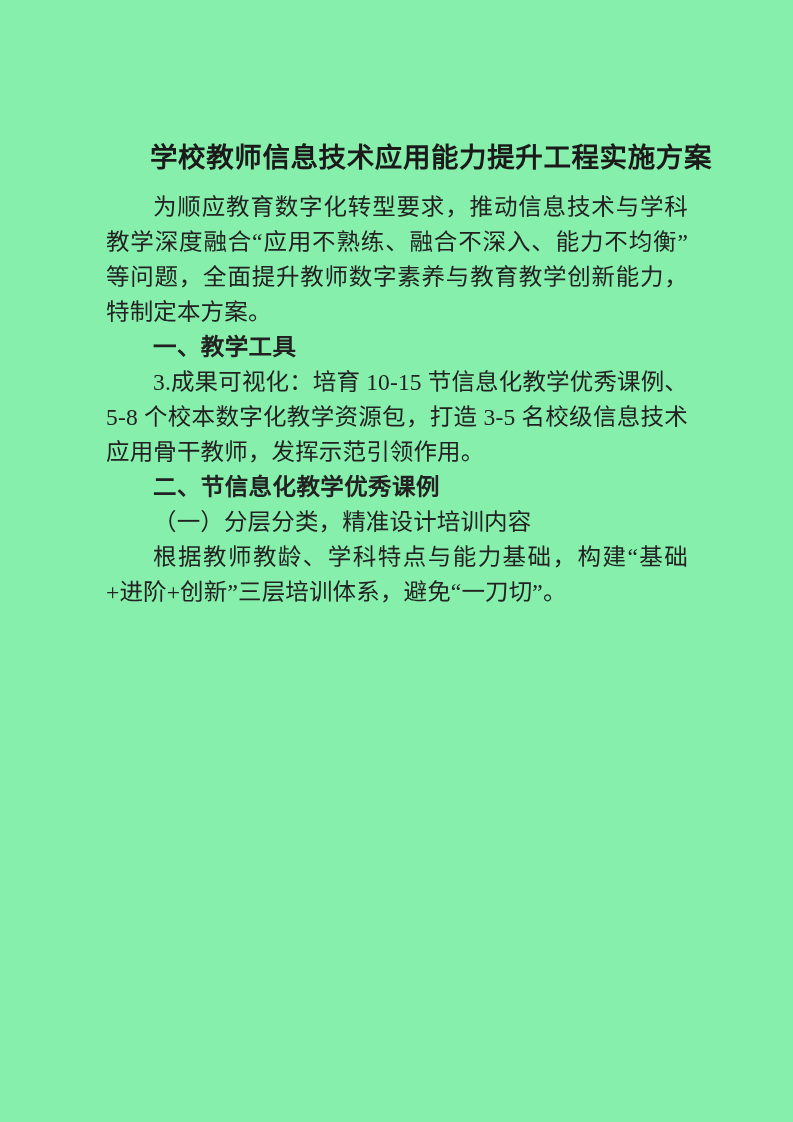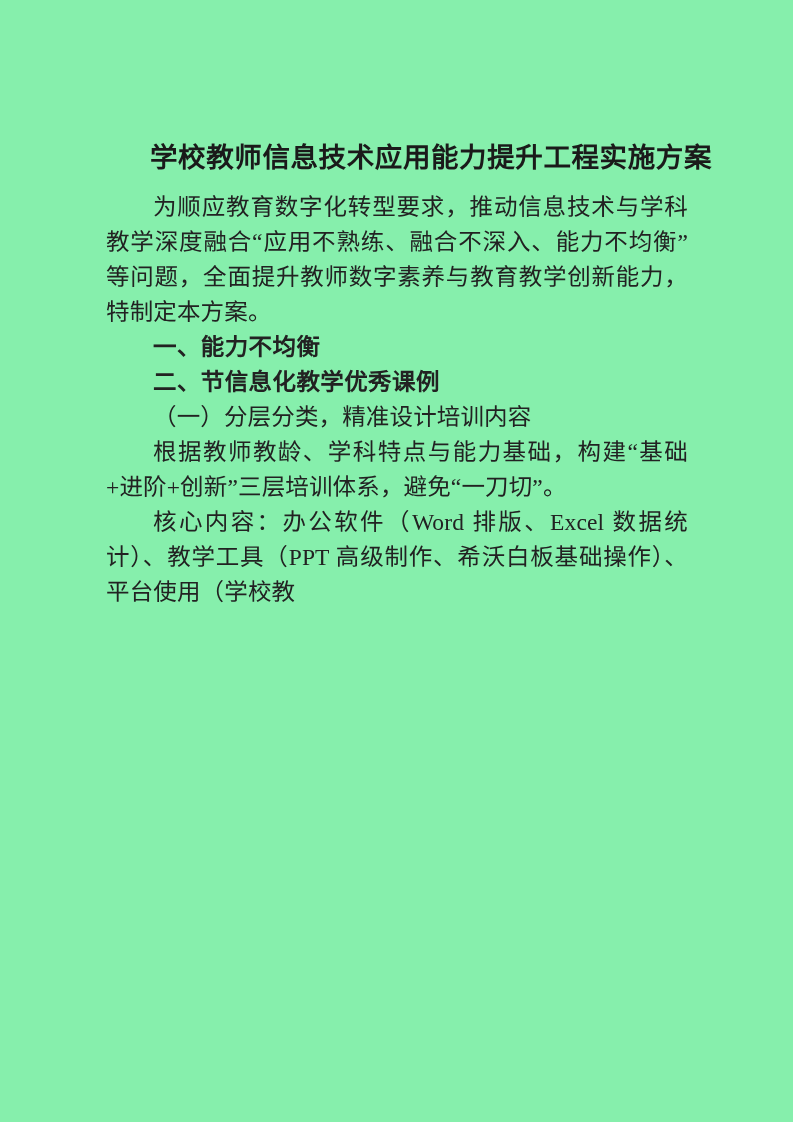--- a/index.html
+++ b/index.html
@@ -66,28 +66,28 @@
 </head>
 <body>
 
 <div class="page">
   <div class="doc-body">
 
     <h1 class="doc-title">学校教师信息技术应用能力提升工程实施方案</h1>
 
     <p class="para indent">为顺应教育数字化转型要求，推动信息技术与学科教学深度融合“应用不熟练、融合不深入、能力不均衡”等问题，全面提升教师数字素养与教育教学创新能力，特制定本方案。</p>
 
-    <p class="para heading">一、能力不均衡</p>
+    <p class="para heading">一、教学工具</p>
 
 
 
+    <p class="para indent">3.成果可视化：培育 10-15 节信息化教学优秀课例、5-8 个校本数字化教学资源包，打造 3-5 名校级信息技术应用骨干教师，发挥示范引领作用。</p>
 
     <p class="para heading">二、节信息化教学优秀课例</p>
 
     <p class="para sub">（一）分层分类，精准设计培训内容</p>
 
     <p class="para indent">根据教师教龄、学科特点与能力基础，构建“基础+进阶+创新”三层培训体系，避免“一刀切”。</p>
 
 
-    <p class="para indent">核心内容：办公软件（Word 排版、Excel 数据统计）、教学工具（PPT 高级制作、希沃白板基础操作）、平台使用（学校教</p>
 
   </div>
 </div>
 
 </body></html>

